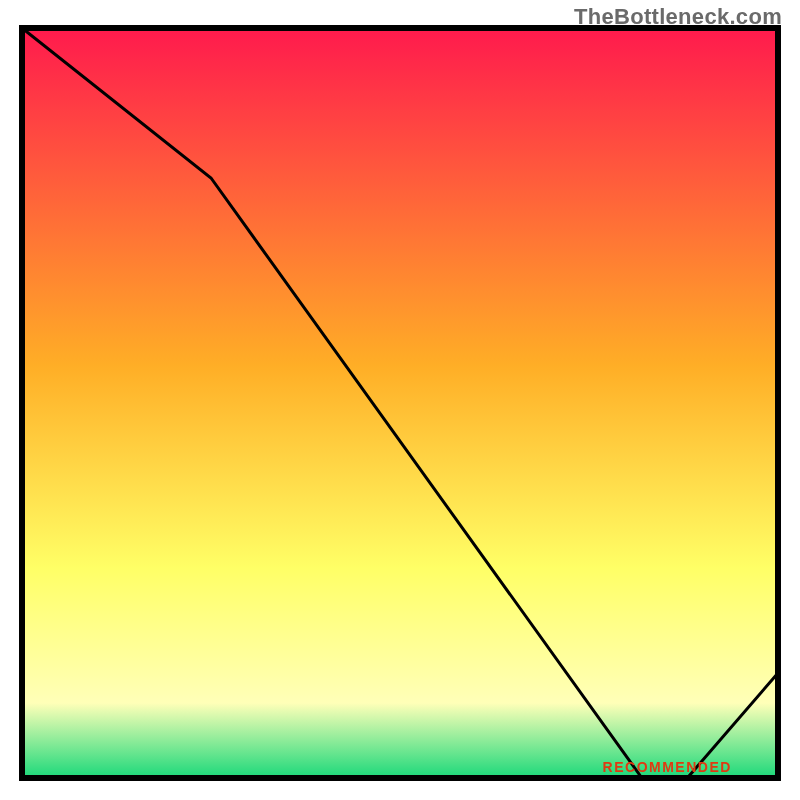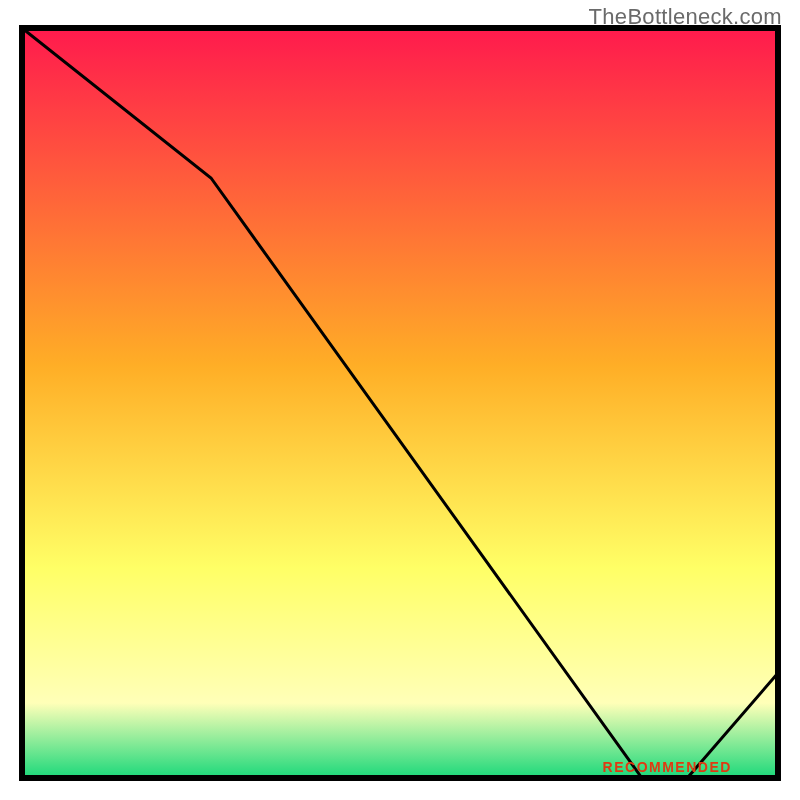--- a/index.html
+++ b/index.html
@@ -13,21 +13,21 @@
   .wrap {
     position: relative;
     width: 800px;
     height: 800px;
   }
   .attribution {
     position: absolute;
     top: 4px;
     right: 18px;
     font-size: 22px;
-    font-weight: 400;
+    font-weight: 700;
     color: #6a6a6a;
     letter-spacing: 0.3px;
   }
   svg {
     position: absolute;
     left: 0;
     top: 0;
   }
   .dotted-label {
     font-family: Arial, sans-serif;

